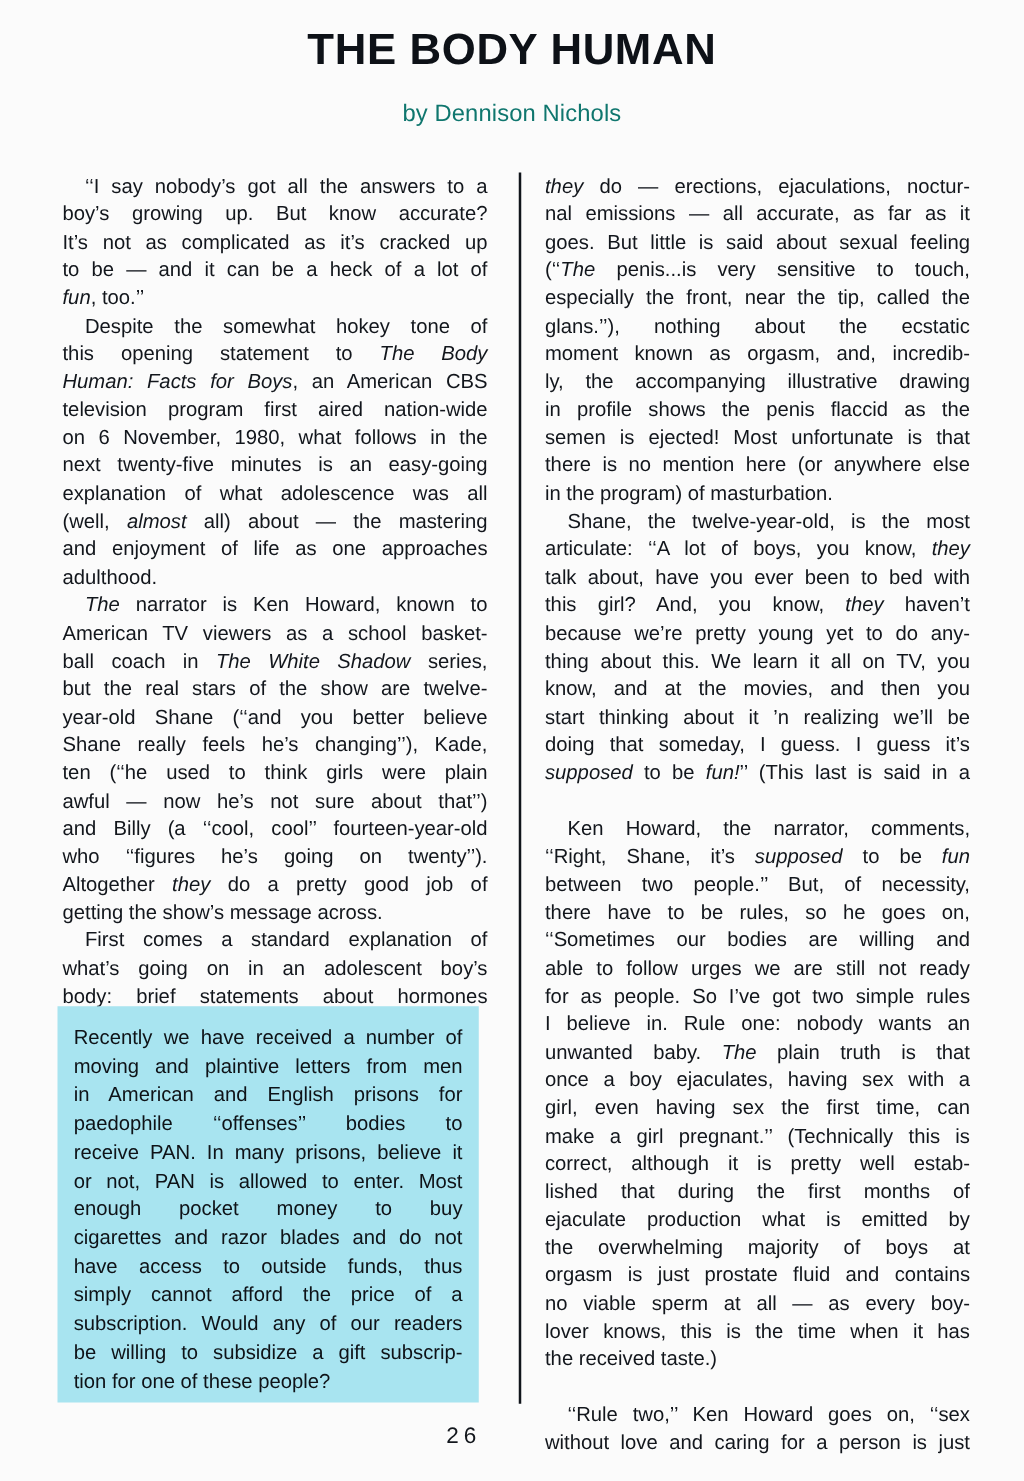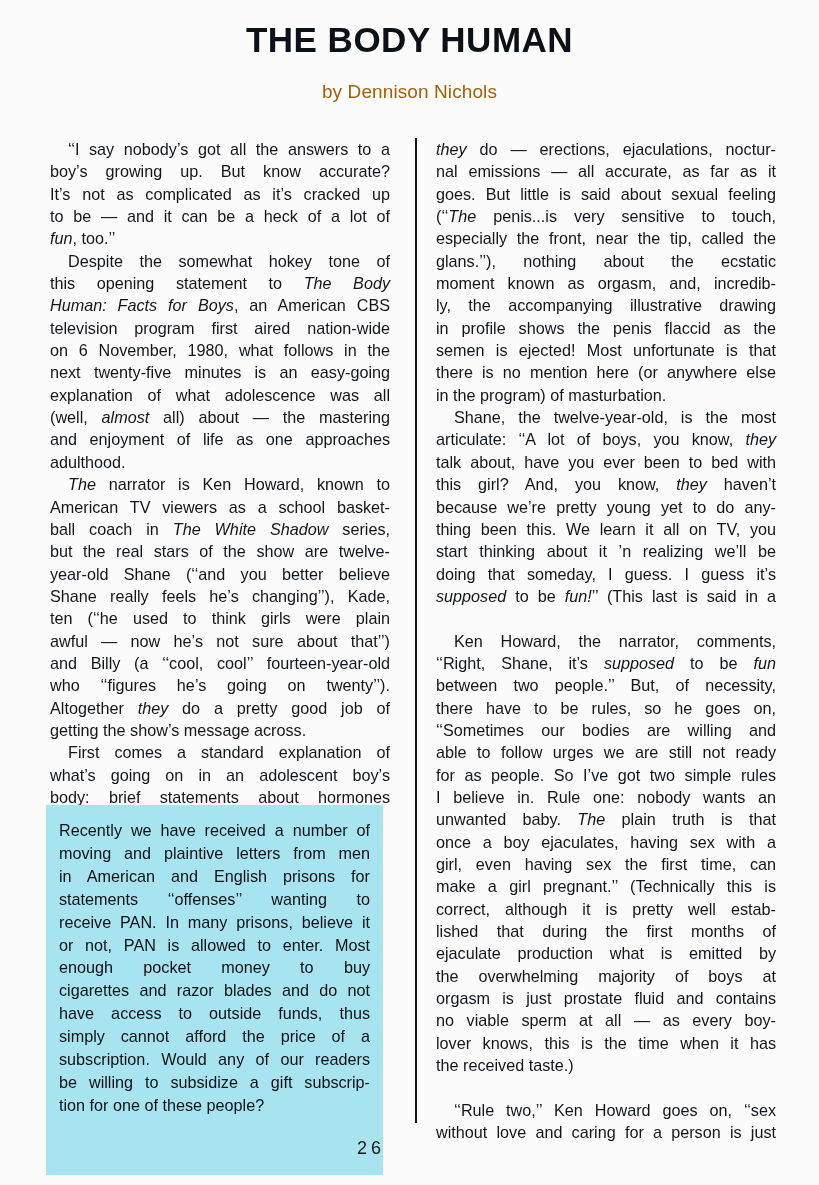--- a/index.html
+++ b/index.html
@@ -34,21 +34,21 @@
     font-weight: bold;
     letter-spacing: 0.5px;
     color: #0d1117;
     line-height: 1.05;
     margin: 0;
   }
   .article-byline {
     margin: 22px 0 0 0;
     font-size: 19px;
     font-weight: normal;
-    color: #a16207;
+    color: #0f766e;
     letter-spacing: 0.1px;
   }
 
   
   .columns {
     position: absolute;
     left: 4px;
     top: 138px;
     width: 819px;
     height: 990px;
@@ -91,21 +91,21 @@
   em { font-style: italic; }
 
   .gap { height: 22.35px; }
 
   
   .notice-box {
     position: absolute;
     left: 46px;
     top: 805px;
     width: 337px;
-    height: 370px;
+    height: 317px;
     background: #a8e4f0;
   }
   .notice-box .inner {
     padding: 14px 13px 0 13px;
   }
   .notice-text {
     margin: 0;
     font-size: 16.2px;
     line-height: 22.9px;
     color: #0e1217;
@@ -200,21 +200,22 @@
           <span class="ln j">semen is ejected! Most unfortunate is that</span>
           <span class="ln j">there is no mention here (or anywhere else</span>
           <span class="ln">in the program) of masturbation.</span>
         </p>
         <p class="para">
           <span class="ln j"><span class="indent"></span>Shane, the twelve-year-old, is the most</span>
           <span class="ln j">articulate: ‘‘A lot of boys, you know, <em>they</em></span>
           <span class="ln j">talk about, have you ever been to bed with</span>
           <span class="ln j">this girl? And, you know, <em>they</em> haven’t</span>
           <span class="ln j">because we’re pretty young yet to do any-</span>
-          <span class="ln j">thing been this. We learn it all on TV, you</span>
+          <span class="ln j">thing about this. We learn it all on TV, you</span>
+          <span class="ln j">know, and at the movies, and then you</span>
           <span class="ln j">start thinking about it ’n realizing we’ll be</span>
           <span class="ln j">doing that someday, I guess. I guess it’s</span>
           <span class="ln j"><em>supposed</em> to be <em>fun!</em>’’ (This last is said in a</span>
         </p>
         <div class="gap"></div>
         <p class="para">
           <span class="ln j"><span class="indent"></span>Ken Howard, the narrator, comments,</span>
           <span class="ln j">‘‘Right, Shane, it’s <em>supposed</em> to be <em>fun</em></span>
           <span class="ln j">between two people.’’ But, of necessity,</span>
           <span class="ln j">there have to be rules, so he goes on,</span>
@@ -242,21 +243,21 @@
         </p>
       </div>
   </div>
 
   <div class="notice-box">
     <div class="inner">
       <p class="notice-text" id="notice-text">
           <span class="ln j">Recently we have received a number of</span>
           <span class="ln j">moving and plaintive letters from men</span>
           <span class="ln j">in American and English prisons for</span>
-          <span class="ln j">statements ‘‘offenses’’ wanting to</span>
+          <span class="ln j">paedophile ‘‘offenses’’ bodies to</span>
           <span class="ln j">receive PAN. In many prisons, believe it</span>
           <span class="ln j">or not, PAN is allowed to enter. Most</span>
           <span class="ln j">enough pocket money to buy</span>
           <span class="ln j">cigarettes and razor blades and do not</span>
           <span class="ln j">have access to outside funds, thus</span>
           <span class="ln j">simply cannot afford the price of a</span>
           <span class="ln j">subscription. Would any of our readers</span>
           <span class="ln j">be willing to subsidize a gift subscrip-</span>
           <span class="ln">tion for one of these people?</span>
         </p>

